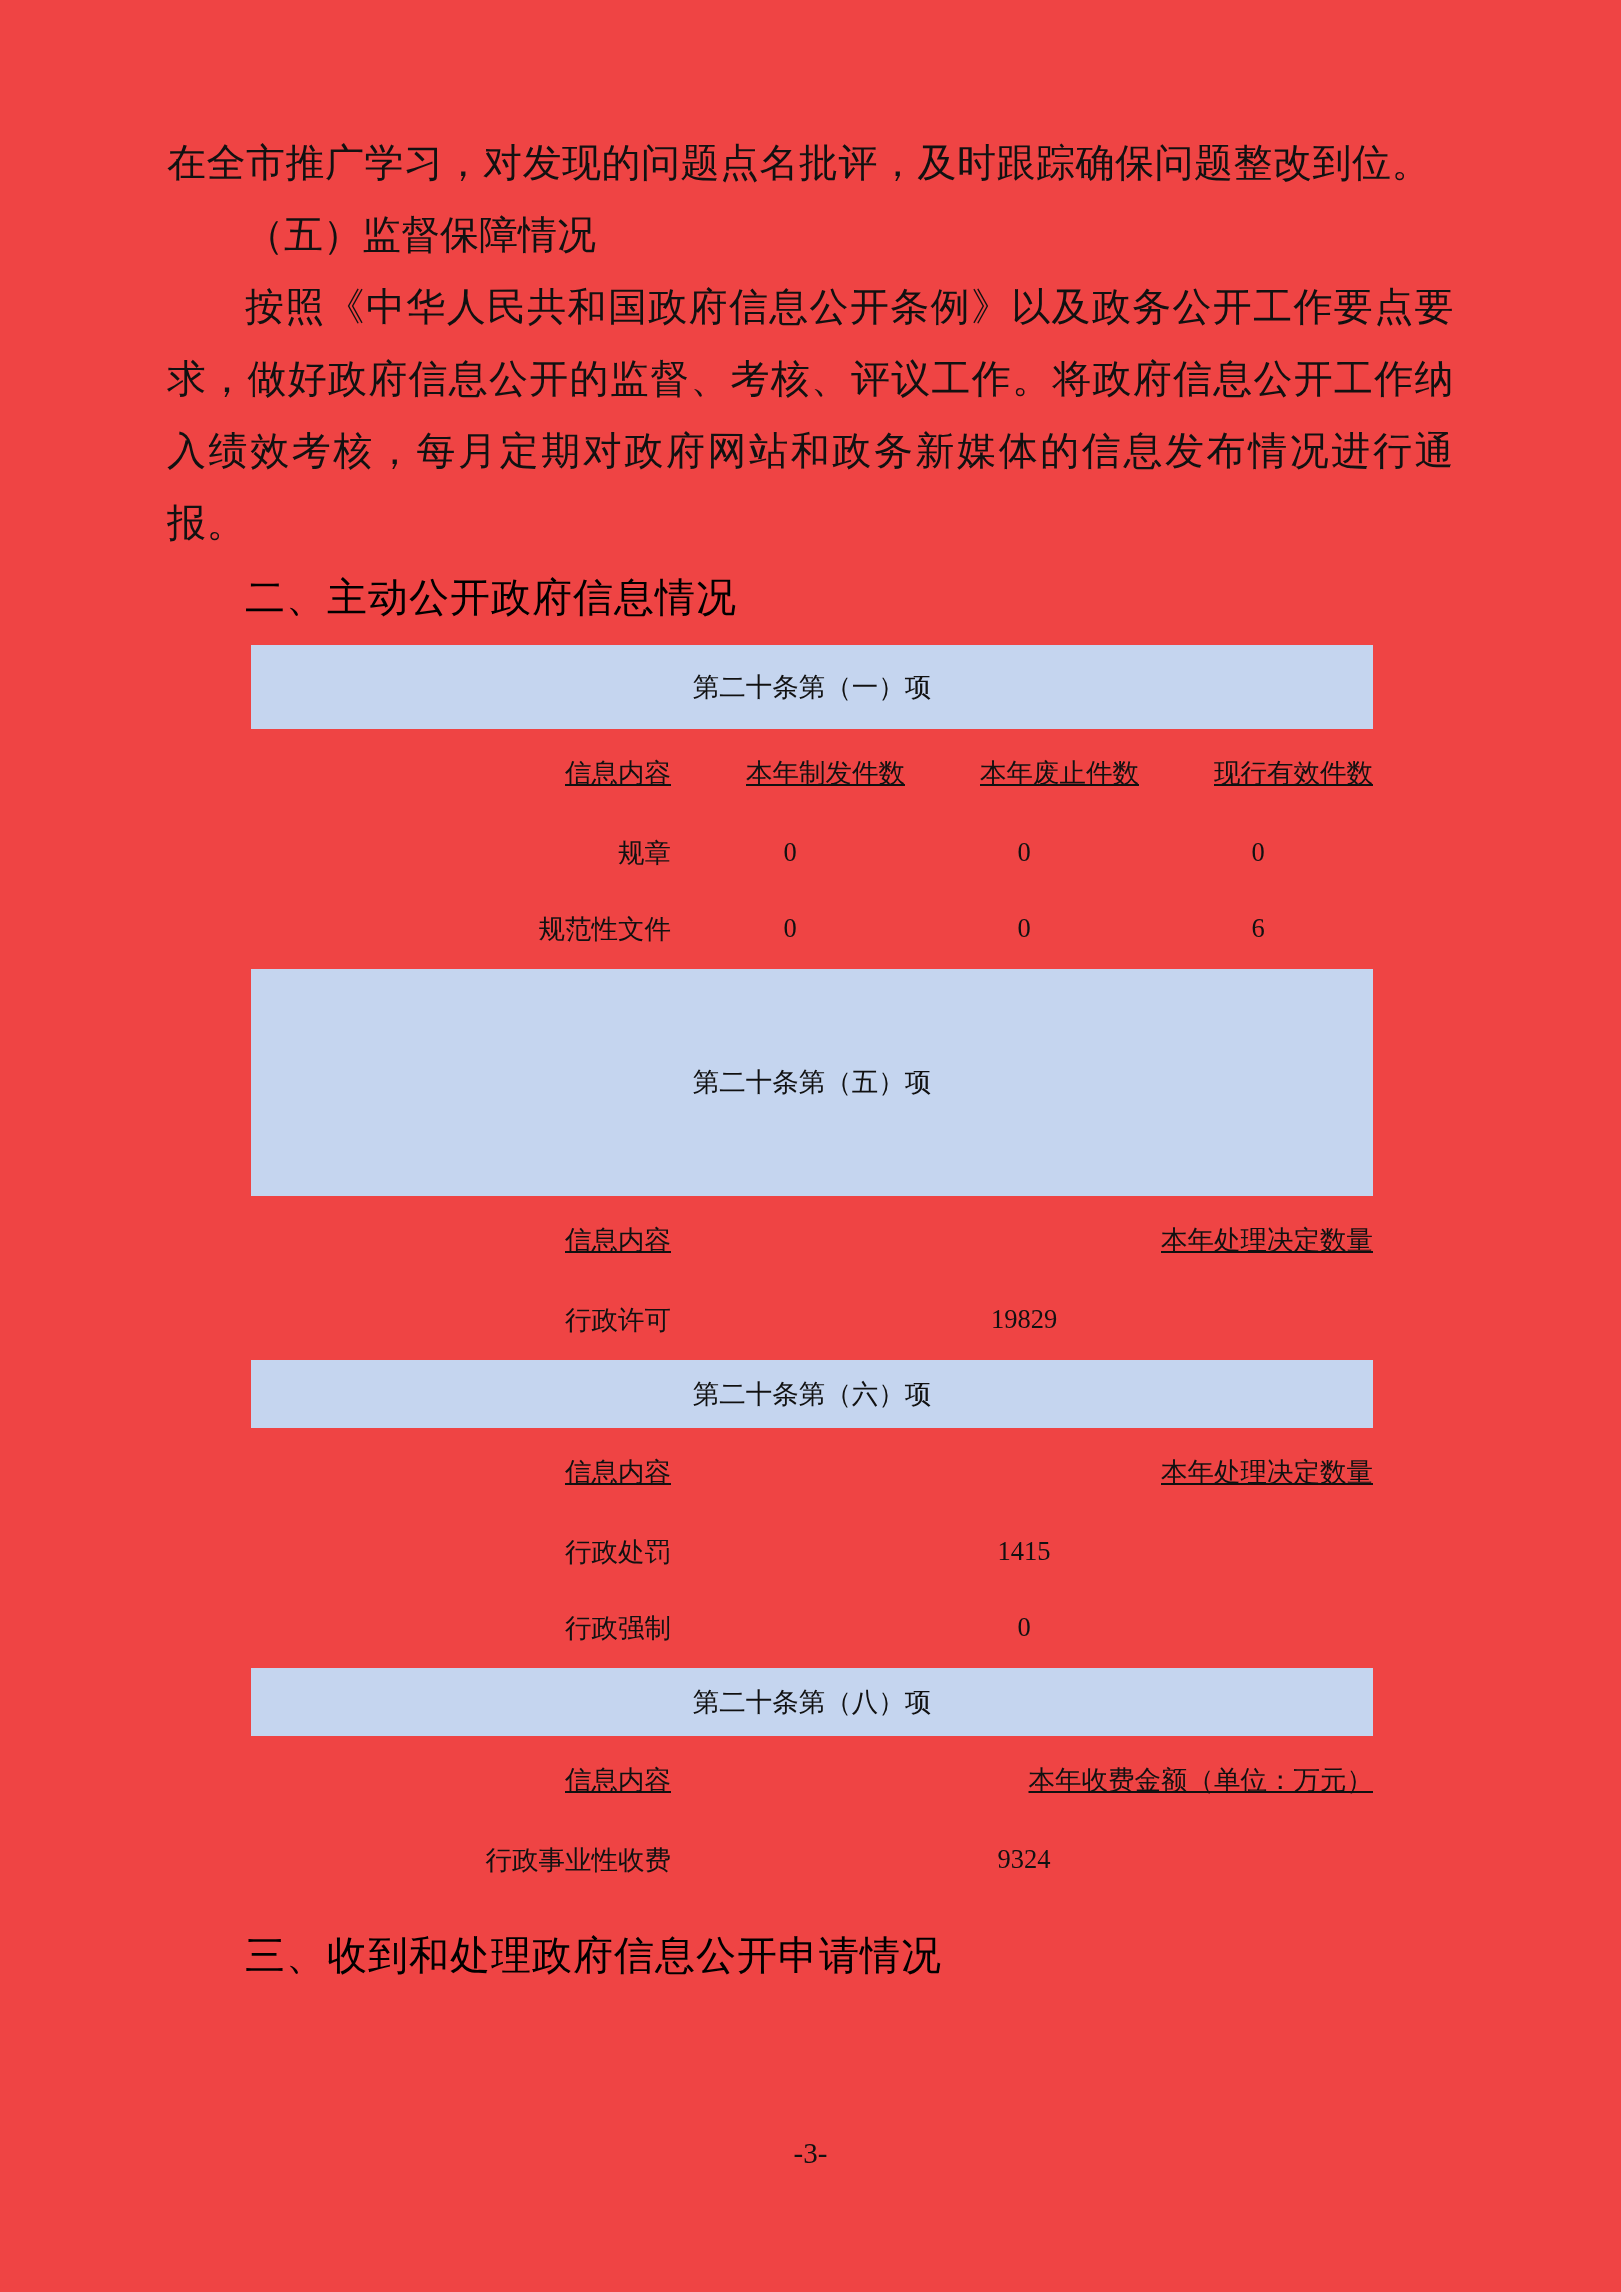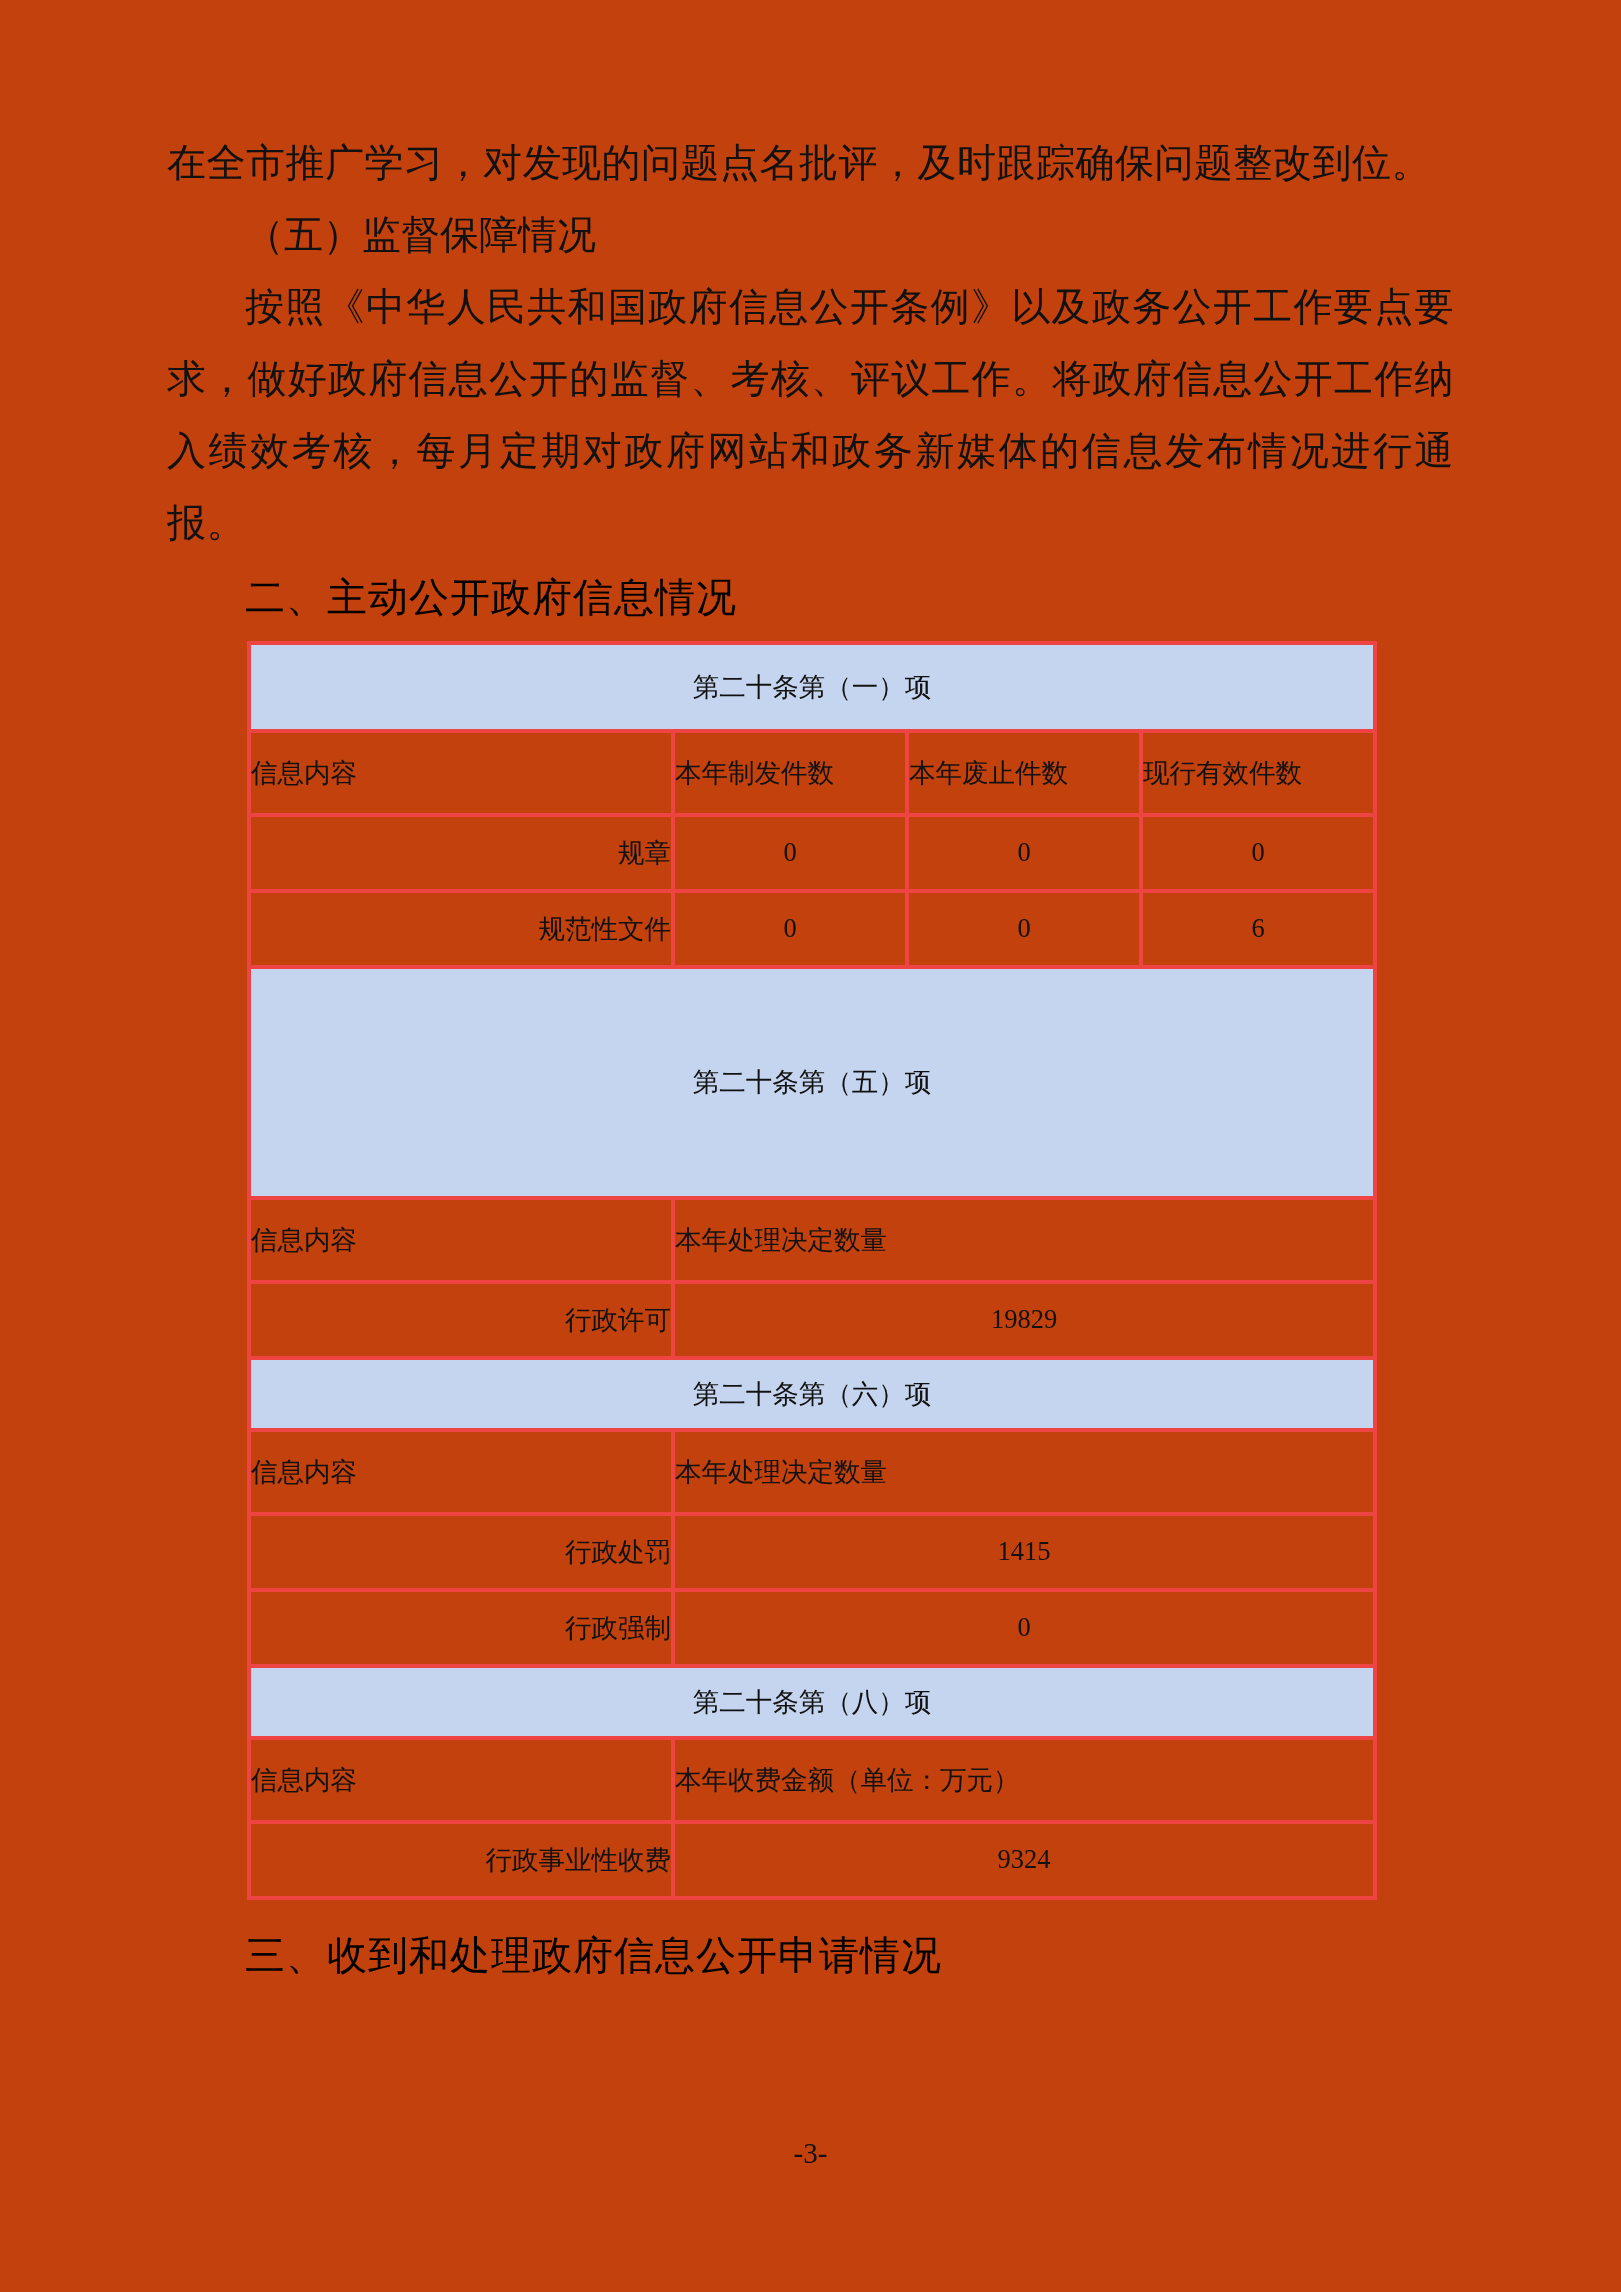--- a/index.html
+++ b/index.html
@@ -8,21 +8,21 @@
     background: #ffffff;
   }
   body {
     font-family: "Liberation Serif", "DejaVu Serif", serif;
     color: #000000;
   }
   .page {
     position: relative;
     width: 1621px;
     height: 2293px;
-    background: #c2410c;
+    background: #ef4444;
     box-sizing: border-box;
     padding: 127px 167px 0 167px;
     overflow: hidden;
   }
   .body-text {
     font-size: 39px;
     line-height: 72px;
     text-align: justify;
     text-justify: inter-ideograph;
     letter-spacing: 0.5px;
@@ -64,22 +64,23 @@
     vertical-align: middle;
   }
   .bluehdr {
     background: #c5d5ef;
     text-align: center;
   }
   .bluehdr.tall-a { height: 84px; }
   .bluehdr.tall-b { height: 227px; }
   .bluehdr.tall-c { height: 68px; }
   .colhdr {
-    text-align: left;
+    text-align: right;
     height: 80px;
+    text-decoration: underline;
   }
   .rowlabel {
     text-align: right;
     padding-left: 13.7px;
     height: 72px;
   }
   .rowvalue {
     text-align: center;
     height: 72px;
   }

